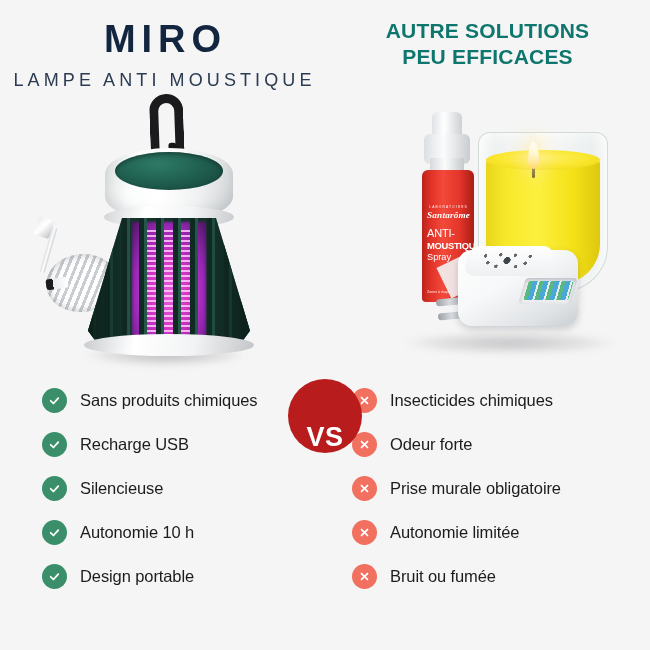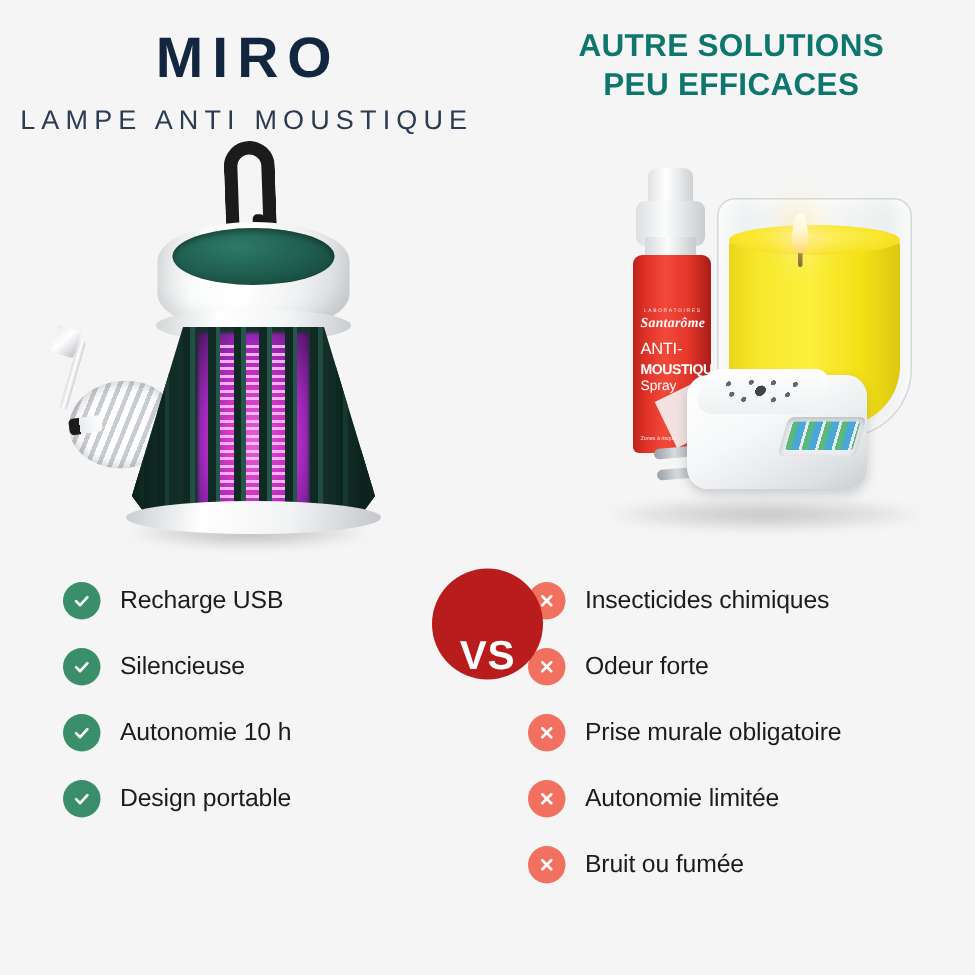--- a/index.html
+++ b/index.html
@@ -600,20 +600,28 @@
 
   <div class="lists">
 
     <div class="list-col left">
       <div class="feat-row">
         <span class="feat-icon ok">
           <svg width="13" height="13" viewBox="0 0 24 24" fill="none" stroke="#ffffff" stroke-width="3.2" stroke-linecap="round" stroke-linejoin="round">
               <polyline points="5,12.5 10,17.5 19,7.5"></polyline>
             </svg>
         </span>
+        <span class="feat-text">Sans produits chimiques</span>
+      </div>
+      <div class="feat-row">
+        <span class="feat-icon ok">
+          <svg width="13" height="13" viewBox="0 0 24 24" fill="none" stroke="#ffffff" stroke-width="3.2" stroke-linecap="round" stroke-linejoin="round">
+              <polyline points="5,12.5 10,17.5 19,7.5"></polyline>
+            </svg>
+        </span>
         <span class="feat-text">Recharge USB</span>
       </div>
       <div class="feat-row">
         <span class="feat-icon ok">
           <svg width="13" height="13" viewBox="0 0 24 24" fill="none" stroke="#ffffff" stroke-width="3.2" stroke-linecap="round" stroke-linejoin="round">
               <polyline points="5,12.5 10,17.5 19,7.5"></polyline>
             </svg>
         </span>
         <span class="feat-text">Silencieuse</span>
       </div>

